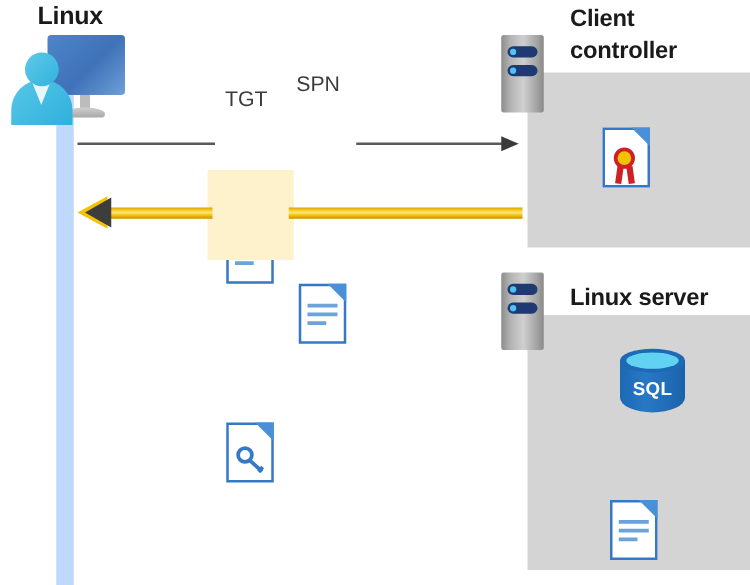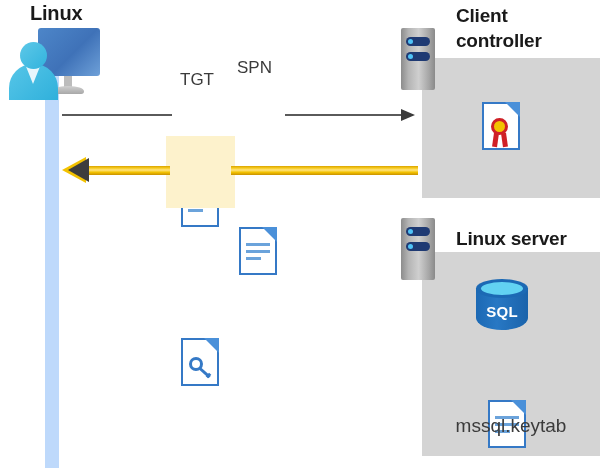--- a/index.html
+++ b/index.html
@@ -204,21 +204,21 @@
   .certdoc .ribbon-r {
     position: absolute;
     top: 31px;
     width: 5px; height: 14px;
     background: #cf2026;
   }
   .certdoc .ribbon-l { left: 11px; transform: rotate(8deg); }
   .certdoc .ribbon-r { left: 20px; transform: rotate(-8deg); }
 
   
-  #sql-icon { left: 476px; top: 279px; width: 52px; height: 58px; padding-left: 24px; }
+  #sql-icon { left: 496px; top: 279px; width: 52px; height: 58px; padding-left: 24px; }
   .db-body {
     position: absolute;
     left: 0; top: 9px;
     width: 52px; height: 42px;
     background: linear-gradient(to right, #1c69b4 0%, #2878c4 40%, #1a63ab 100%);
     border-radius: 0 0 26px 26px / 0 0 12px 12px;
   }
   .db-top {
     position: absolute;
     left: 0; top: 0;
@@ -361,21 +361,20 @@
   <div class="abs doc" style="left:488px; top:352px;">
     <div class="page"></div>
     <div class="fold"></div>
     <div class="lines">
       <i></i>
       <i></i>
       <i class="short"></i>
     </div>
   </div>
 
-  <div class="abs" id="keytab-label">mssql.keytab</div>
 
   <div class="abs" id="gray-arrow-left"></div>
   <div class="abs" id="gray-arrow-right"></div>
   <div class="abs" id="gray-arrow-head"></div>
 
   <div class="abs doclabel" id="tgt-label">TGT</div>
   <div class="abs doclabel" id="spn-label">SPN</div>
 
   <div class="abs doc" style="left:181px; top:83px;">
     <div class="page"></div>

